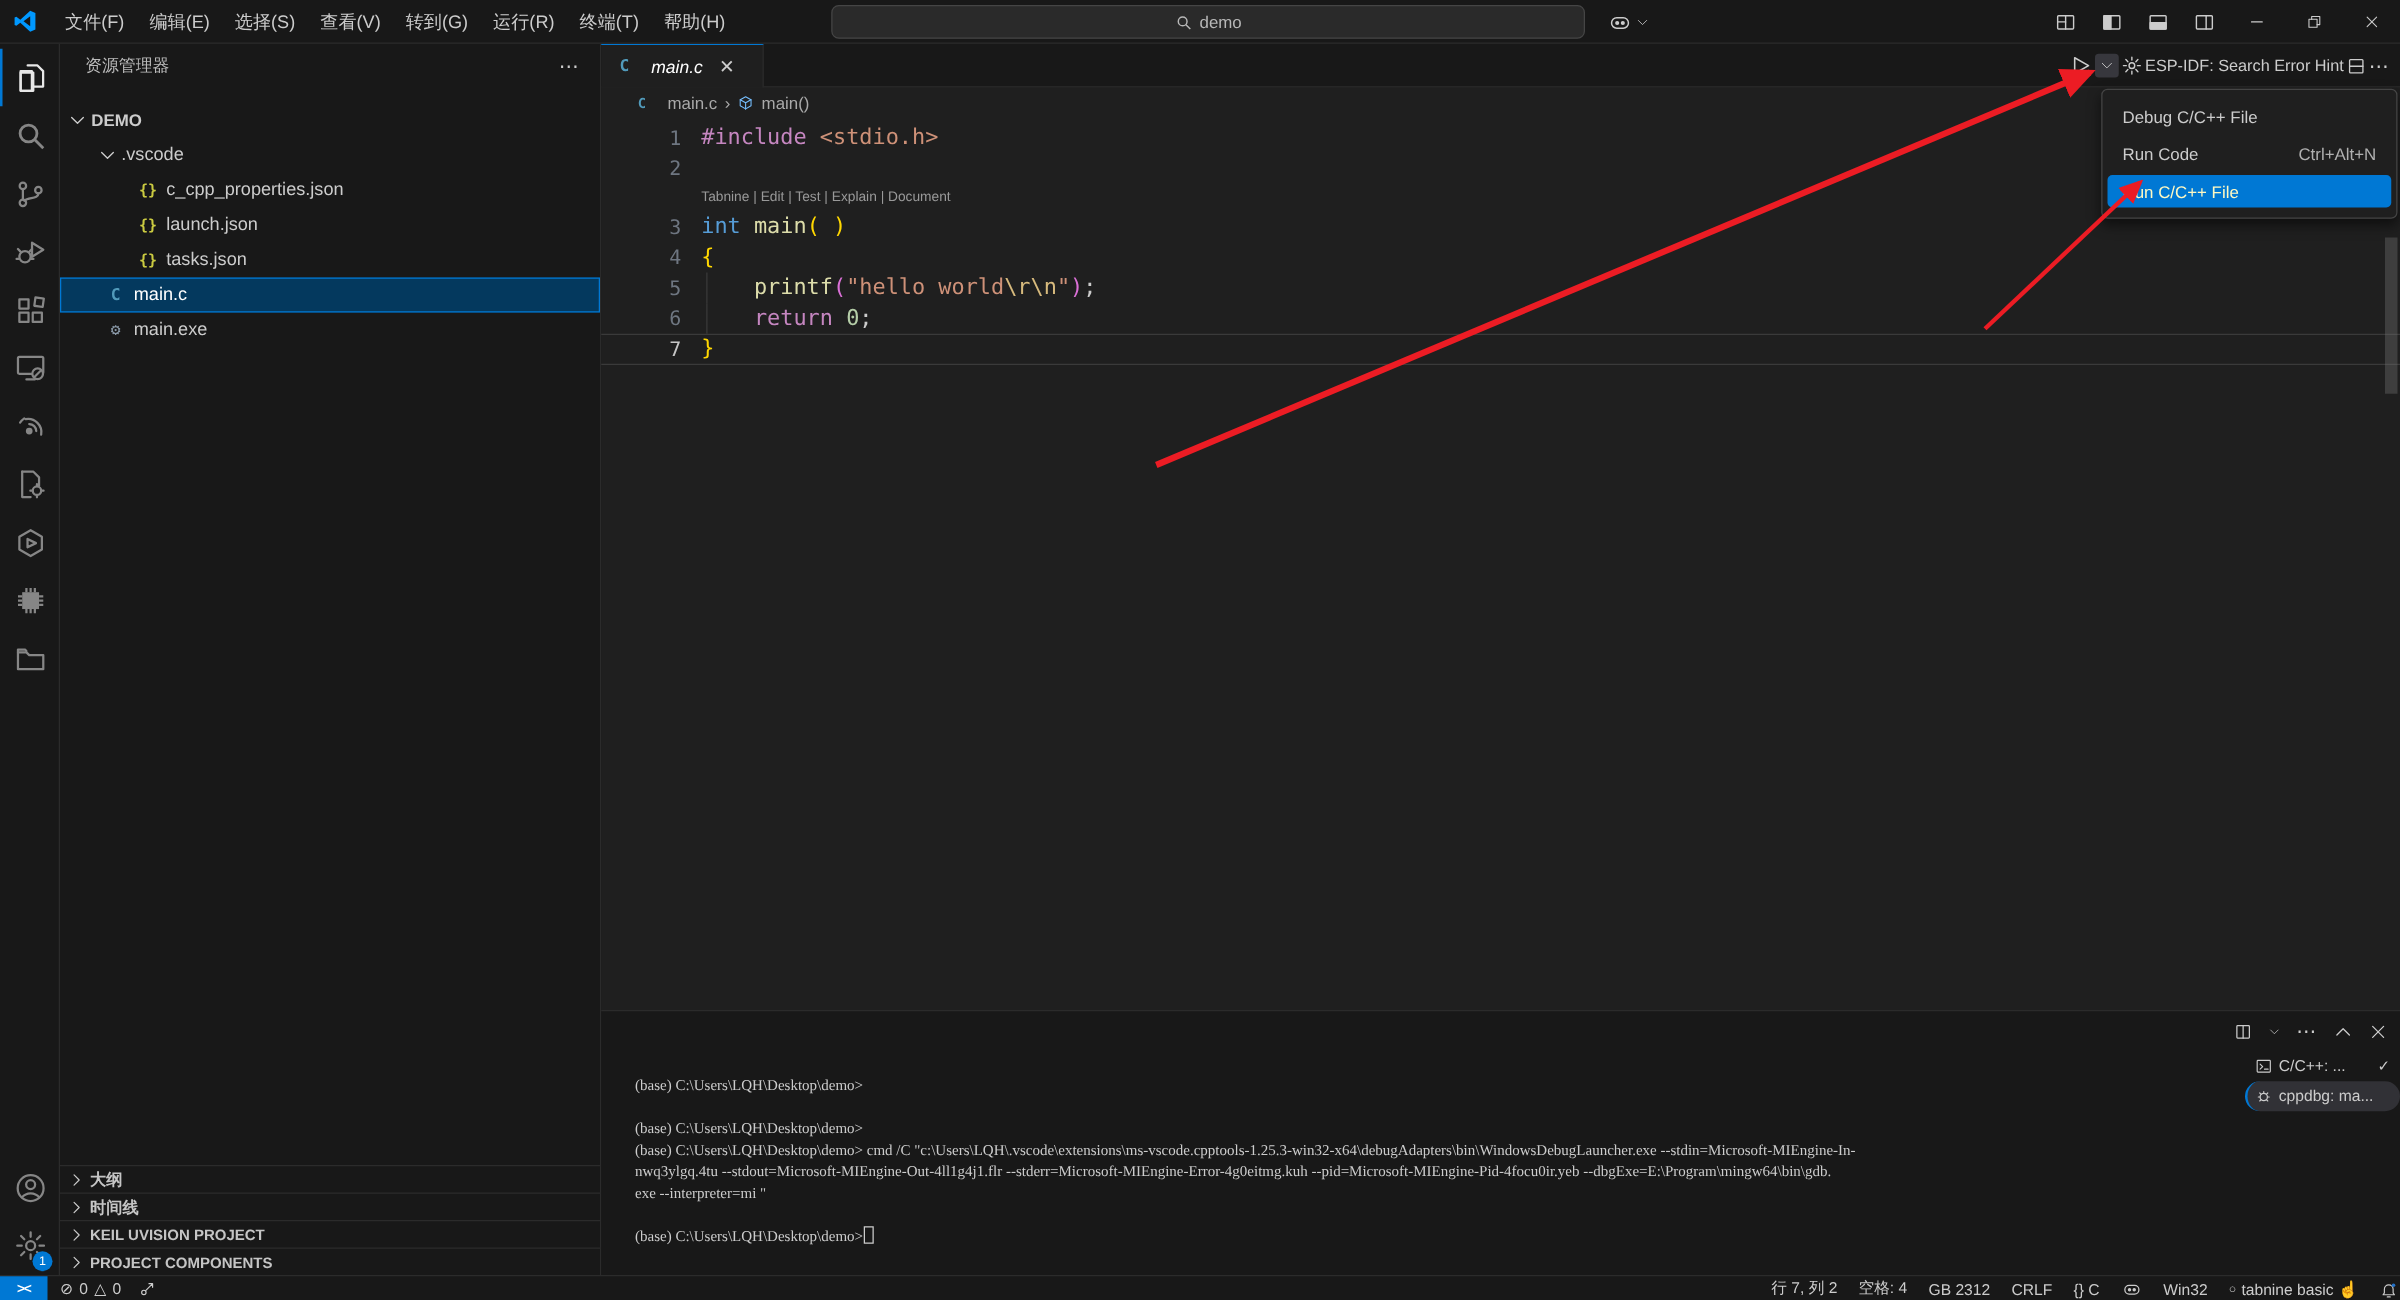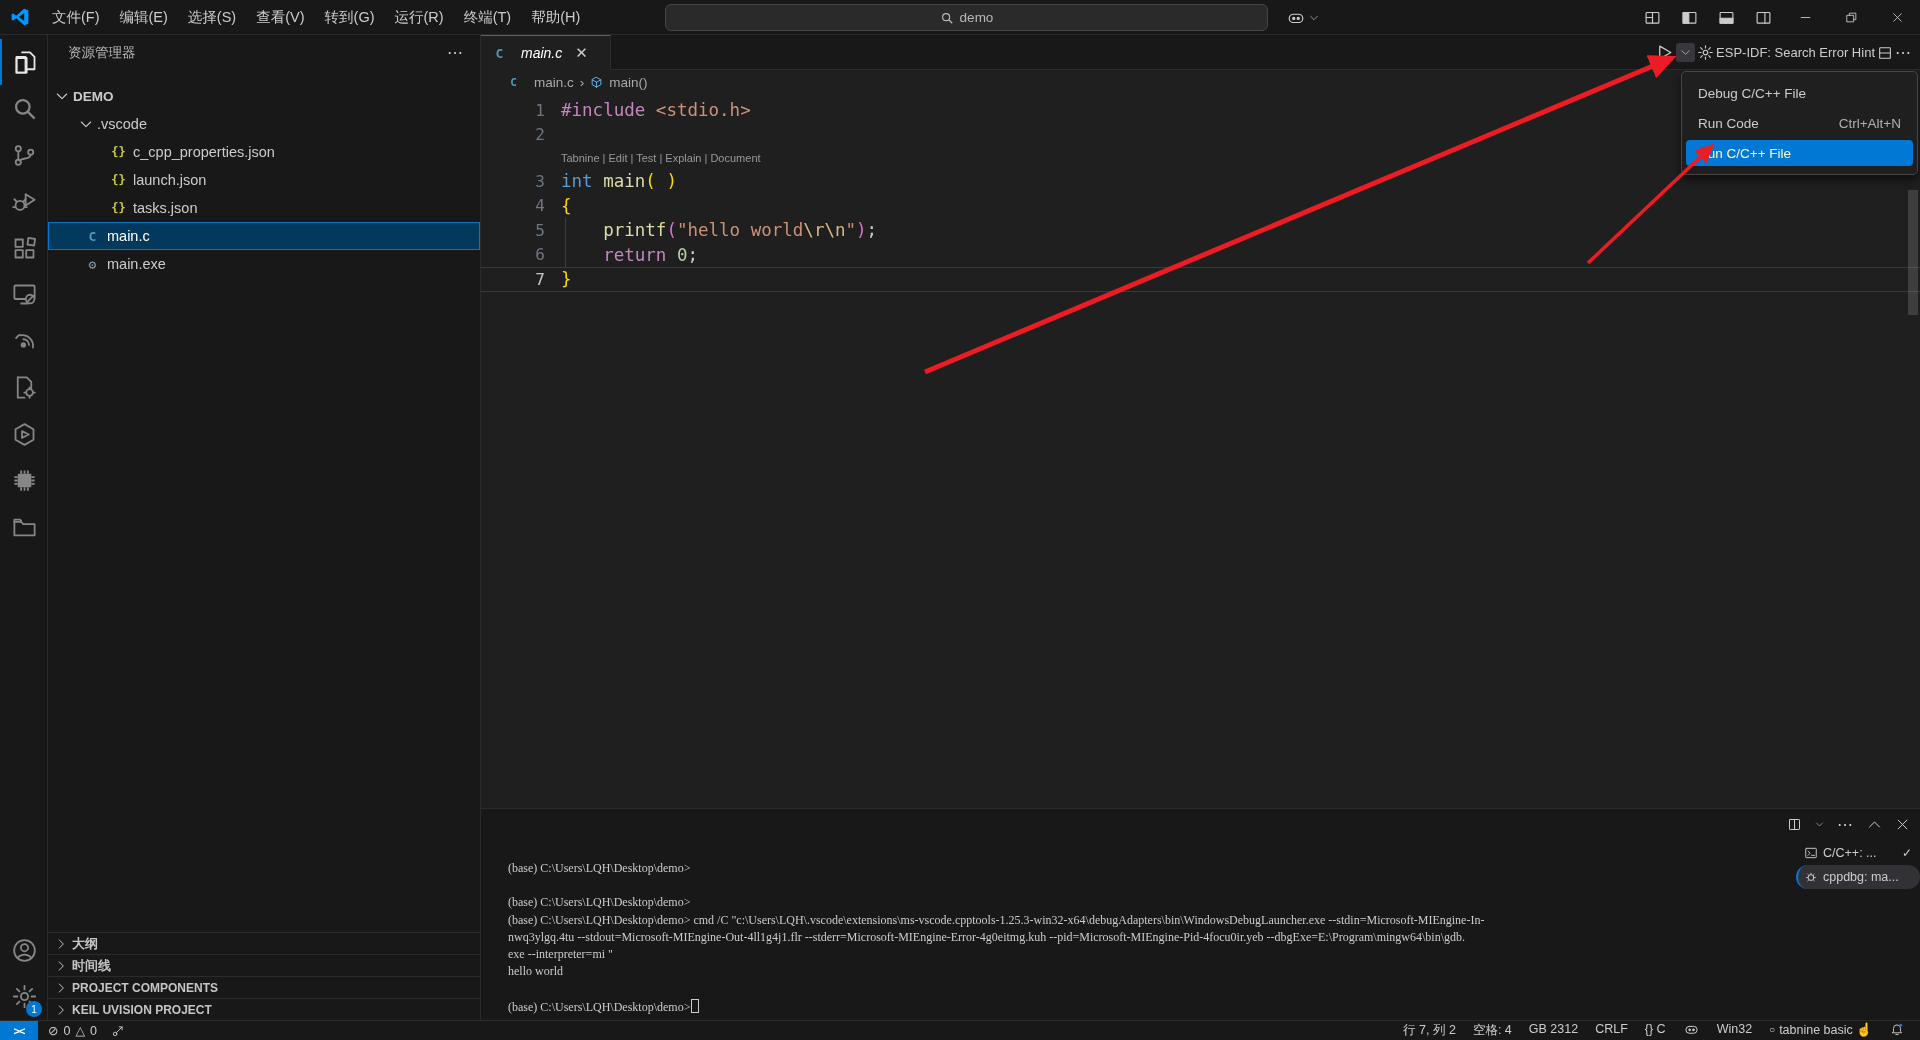--- a/index.html
+++ b/index.html
@@ -109,21 +109,21 @@
   .tl-row .ic { width:14px; height:14px; flex:none; }
   .tl-check { margin-left:auto; margin-right:8px; font-size:12px; }
 
   
   #statusbar { position:absolute; left:0; top:1020px; width:1920px; height:20px; background:#181818;
     border-top:1px solid #2b2b2b; display:flex; align-items:center; font-size:12.5px; color:#cccccc; z-index:5; }
   #remote-ind { width:38px; height:20px; background:#0078d4; color:#fff; display:flex; align-items:center;
     justify-content:center; font-weight:bold; font-size:11px; letter-spacing:-1px; }
   #problems { margin-left:10px; display:flex; gap:5px; align-items:center; }
   #status-misc { margin-left:14px; width:14px; height:14px; color:#cccccc; }
-  #status-right { margin-left:auto; display:flex; align-items:flex-start; gap:17px; padding-right:16px; }
+  #status-right { margin-left:auto; display:flex; align-items:flex-end; gap:17px; padding-right:2px; }
   .sb-item { white-space:nowrap; }
   #sb-copilot { width:17px; height:15px; }
   #sb-bell { width:14px; height:14px; position:relative; }
   #tabnine-item { display:flex; align-items:center; gap:4px; }
   #tabnine-hand { color:#f7cc4f; font-size:13px; }
 
   
   #arrows { position:absolute; left:0; top:0; width:1920px; height:1040px; z-index:100; pointer-events:none; }
 </style>
 </head>
@@ -401,29 +401,29 @@
           </svg>
         </span>
         <span>时间线</span>
       </div>
       <div class="section-row" style="font-size: 12px;">
         <span class="ic tree-chev">
           <svg viewBox="0 0 24 24" fill="none" stroke="currentColor" stroke-width="1.6" stroke-linecap="round" stroke-linejoin="round">
             <path d="M9 5l7 7-7 7"></path>
           </svg>
         </span>
-        <span>PROJECT COMPONENTS</span>
+        <span>KEIL UVISION PROJECT</span>
       </div>
       <div class="section-row" style="font-size: 12px;">
         <span class="ic tree-chev">
           <svg viewBox="0 0 24 24" fill="none" stroke="currentColor" stroke-width="1.6" stroke-linecap="round" stroke-linejoin="round">
             <path d="M9 5l7 7-7 7"></path>
           </svg>
         </span>
-        <span>KEIL UVISION PROJECT</span>
+        <span>PROJECT COMPONENTS</span>
       </div>
     </div>
 </div>
 
 <div id="editor-col">
   <div id="tabbar">
     <div id="tab-active">
       <span class="fi fi-c">C</span>
       <span class="label">main.c</span>
       <span id="tab-close">✕</span>
@@ -508,21 +508,20 @@
           </svg>
         </span>
     </div>
     <div id="terminal">
         <div class="term-line">(base) C:\Users\LQH\Desktop\demo&gt;</div>
         <div class="term-line"></div>
         <div class="term-line">(base) C:\Users\LQH\Desktop\demo&gt;</div>
         <div class="term-line">(base) C:\Users\LQH\Desktop\demo&gt; cmd /C "c:\Users\LQH\.vscode\extensions\ms-vscode.cpptools-1.25.3-win32-x64\debugAdapters\bin\WindowsDebugLauncher.exe --stdin=Microsoft-MIEngine-In-</div>
         <div class="term-line">nwq3ylgq.4tu --stdout=Microsoft-MIEngine-Out-4ll1g4j1.flr --stderr=Microsoft-MIEngine-Error-4g0eitmg.kuh --pid=Microsoft-MIEngine-Pid-4focu0ir.yeb --dbgExe=E:\Program\mingw64\bin\gdb.</div>
         <div class="term-line">exe --interpreter=mi "</div>
-        <div class="term-line">hello world</div>
         <div class="term-line"></div>
         <div class="term-line">(base) C:\Users\LQH\Desktop\demo&gt;<span id="term-cursor"></span></div>
       </div>
     <div id="terminal-list">
         <div class="tl-row">
           <span class="ic" style="width: 14px; height: 14px;">
             <svg viewBox="0 0 24 24" fill="none" stroke="currentColor" stroke-width="1.6" stroke-linecap="round" stroke-linejoin="round">
               <rect x="3" y="4" width="18" height="16" rx="1"></rect>
               <path d="M7 9l3.5 3.5L7 16M13 16h5"></path>
             </svg>

